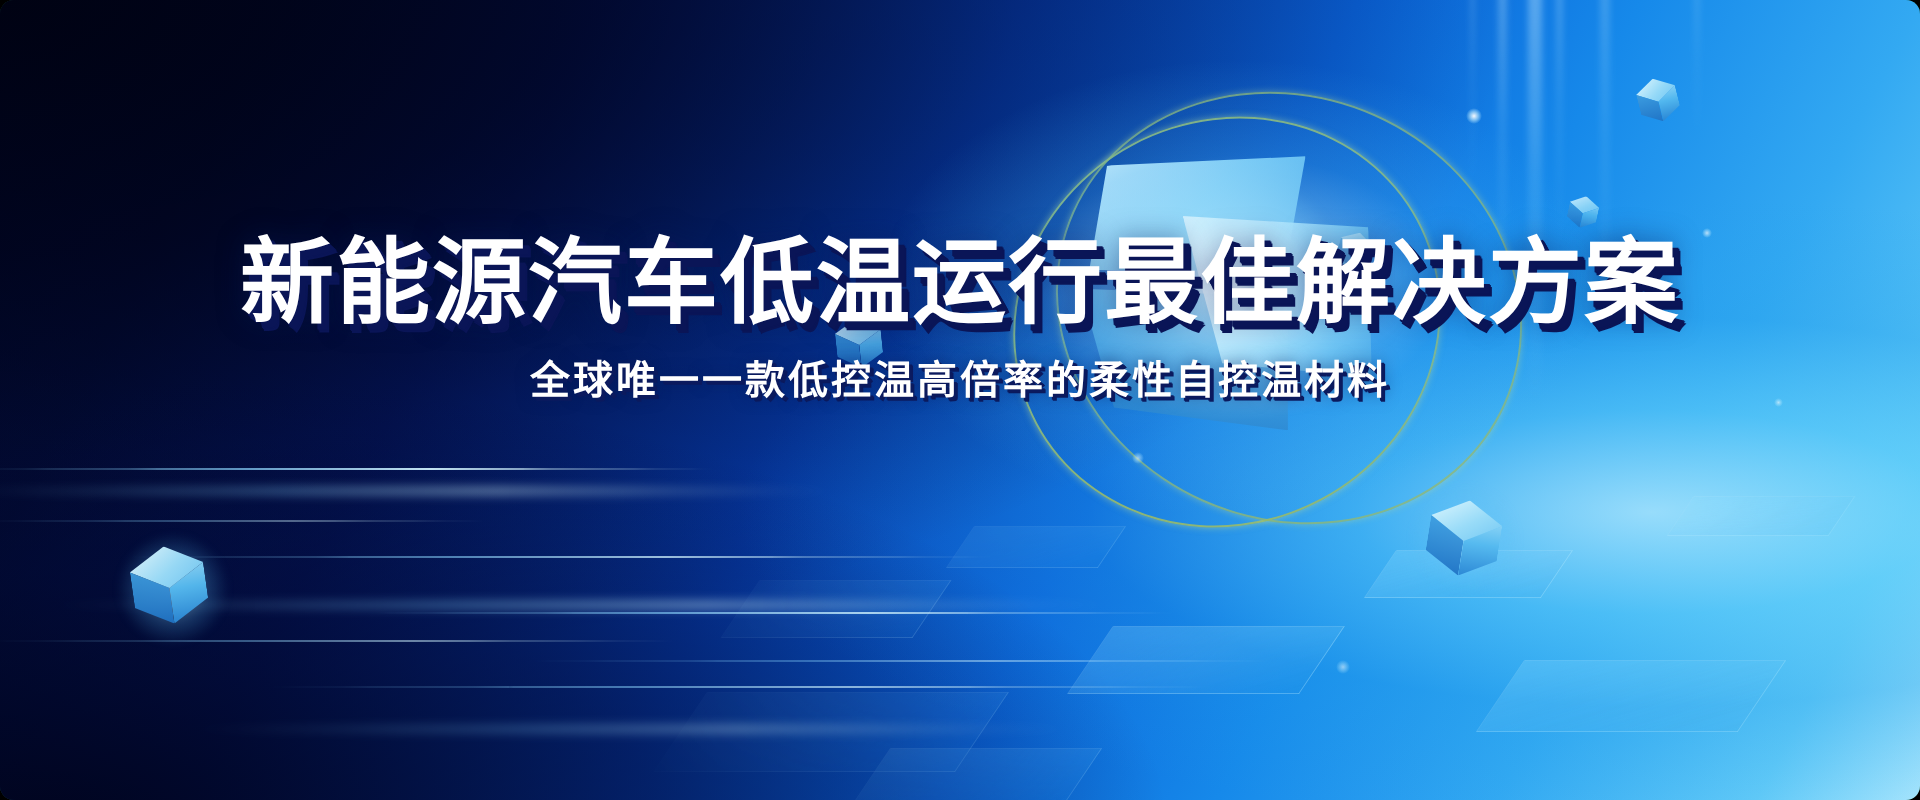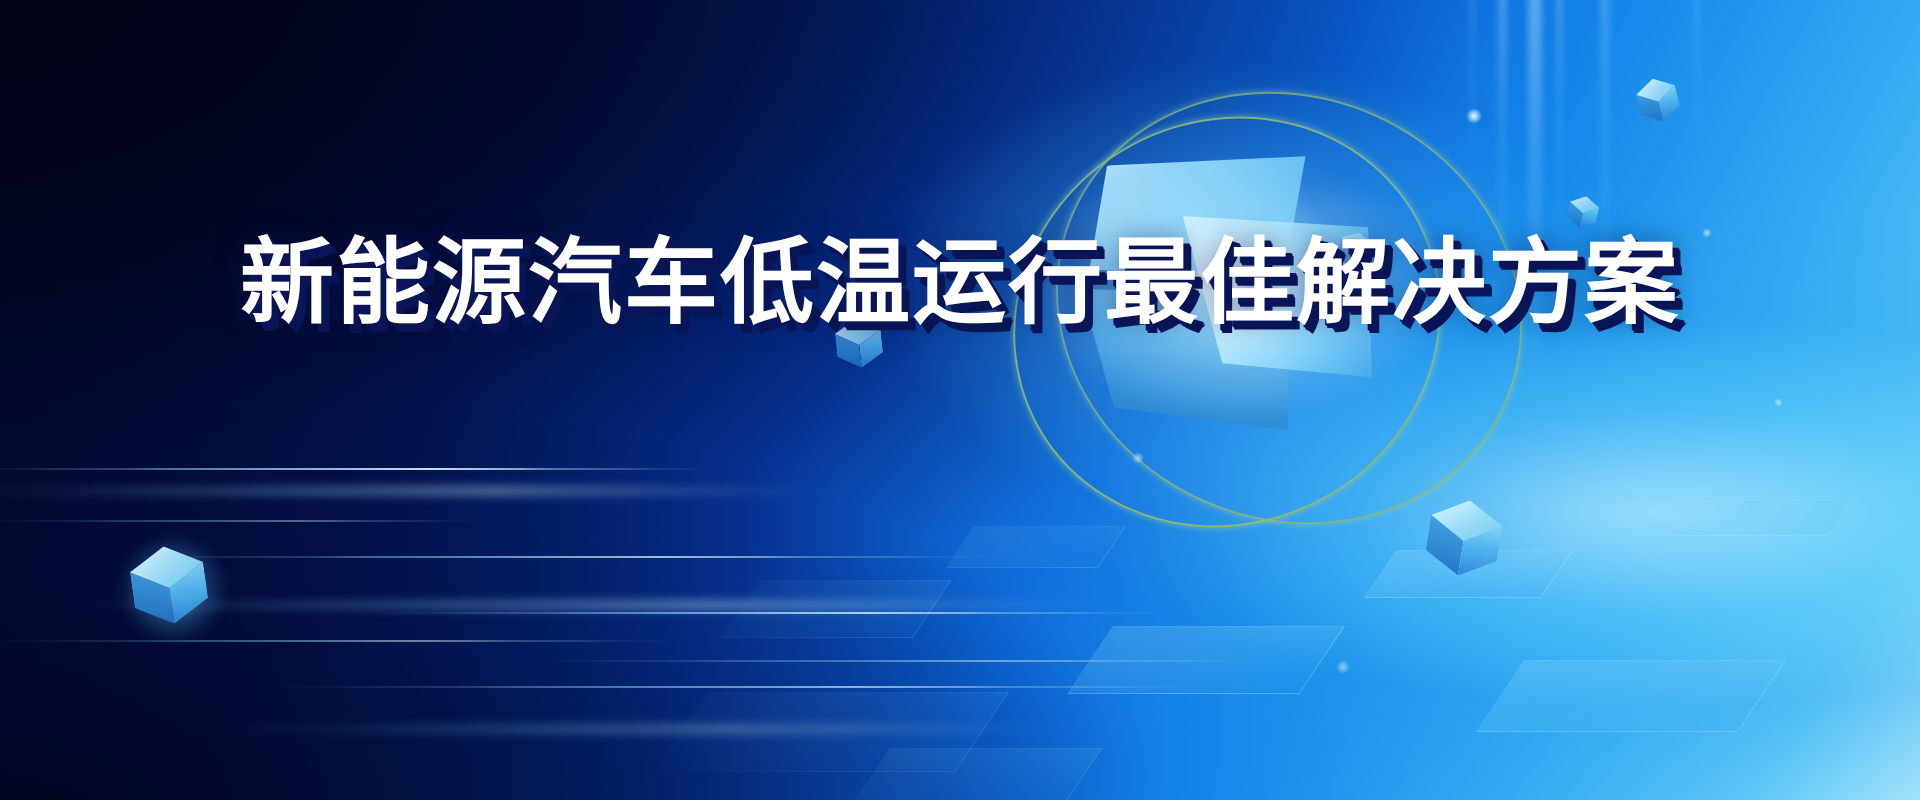--- a/index.html
+++ b/index.html
@@ -3,20 +3,21 @@
 <meta charset="utf-8">
 <title>Banner</title>
 <style>
   html,body{margin:0;padding:0;background:#000;}
   #stage{
     position:relative;
     width:1920px;height:800px;
     overflow:hidden;
     font-family:"DejaVu Sans","Liberation Sans",sans-serif;
     background:#14532d;
+    border-radius:14px;
   }
 
   
   .layer{position:absolute;inset:0;pointer-events:none;}
 
   
   .bg-base{
     background:
       linear-gradient(118deg,
         #010624 0%,
@@ -274,15 +275,16 @@
     <div class="sparkle" style="left:1702px;top:228px;width:10px;height:10px;opacity:.7;"></div>
     <div class="sparkle" style="left:1132px;top:452px;width:12px;height:12px;opacity:.65;"></div>
     <div class="sparkle" style="left:1774px;top:398px;width:9px;height:9px;opacity:.6;"></div>
     <div class="sparkle" style="left:1336px;top:660px;width:14px;height:14px;opacity:.55;"></div>
   </div>
 
   <div class="layer bg-coreglow"></div>
 
   <div class="text-wrap">
     <div class="title">新能源汽车低温运行最佳解决方案</div>
+    <div class="subtitle">全球唯一一款低控温高倍率的柔性自控温材料</div>
   </div>
 
 </div>
 
 </body></html>

